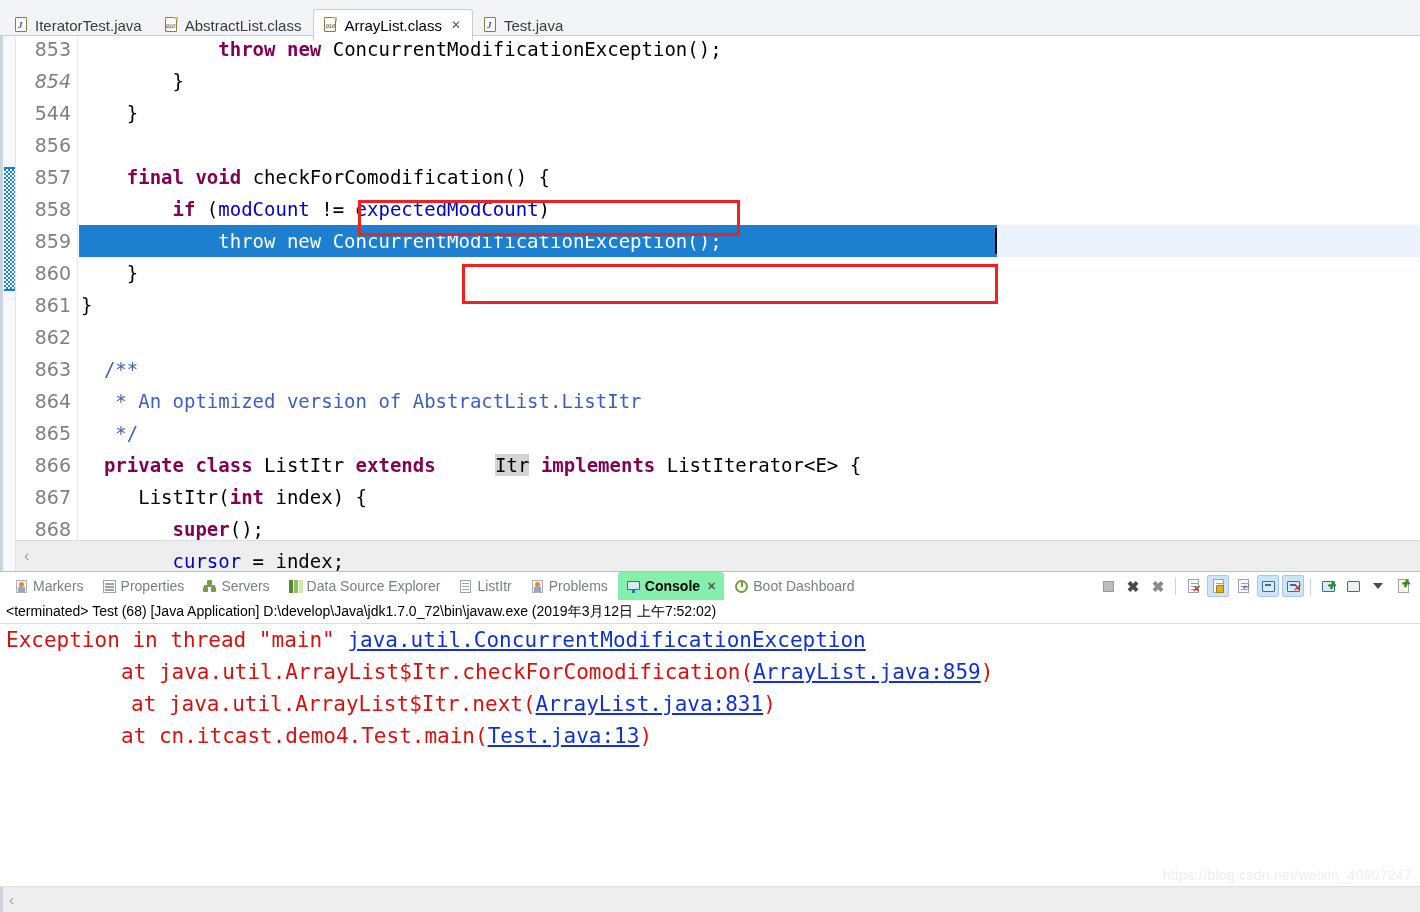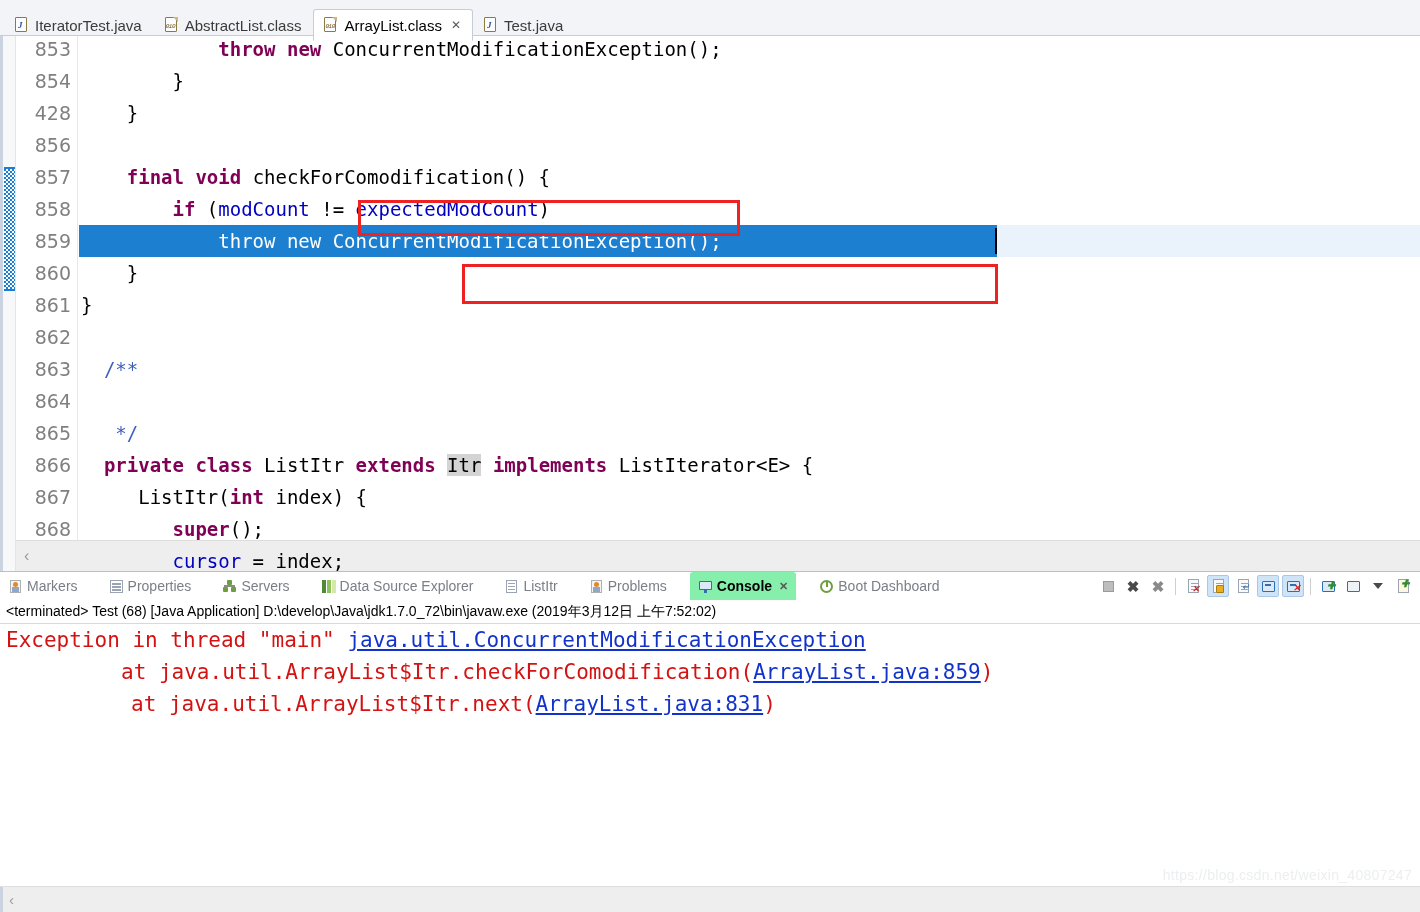--- a/index.html
+++ b/index.html
@@ -133,21 +133,21 @@
   .cmt { color: #3f5fbf; }
   .sel-line-bg {
     position: absolute; left: 0; top: 0; width: 1341px; height: 32px;
     background: #eaf2fb; z-index: 0;
   }
   .sel-box {
     position: absolute; top: 0; height: 32px;
     background: #1c7fd0; z-index: 1;
   }
   .sel-txt { color: #ffffff; }
-  .occ-hl { background: #d4d4d4; }
+  .occ-hl { background: #d4d4d4; margin-left: 48px; }
   .caret {
     position: absolute; top: 3px; width: 2px; height: 26px;
     background: #000000; z-index: 4;
   }
   
   .redbox {
     position: absolute; border: 3px solid #ee2222; z-index: 5;
     pointer-events: none; background: transparent;
   }
   
@@ -167,21 +167,21 @@
     position: absolute; left: 0; top: 571px;
     width: 1420px; height: 341px;
     background: #ffffff;
     border-top: 1px solid #b8c0cc;
   }
   .panel-tabs {
     position: absolute; left: 0; top: 0;
     width: 1420px; height: 28px;
     background: #ffffff;
   }
-  .ptabs-inner { display: flex; align-items: center; height: 28px; gap: 15px; }
+  .ptabs-inner { display: flex; align-items: center; height: 28px; padding-left: 6px; gap: 2px; }
   .ptab {
     display: flex; align-items: center; gap: 4px;
     height: 26px; padding: 0 8px;
     font-size: 14px; color: #7a7f87;
     white-space: nowrap;
   }
   .ptab.active {
     background: #86efac;
     color: #000000;
     border-radius: 3px 3px 0 0;
@@ -317,22 +317,22 @@
         </div>
       </div>
   </div>
 
   <div class="editor">
     <div class="annruler">
       <div class="ann-block" style="top:131px; height:124px;"></div>
     </div>
     <div class="gutter" id="gutter">
         <div class="gnum" style="top: -3px;">853</div>
-        <div class="gnum" style="top: 29px;">854</div>
-        <div class="gnum" style="top: 61px;">428</div>
+        <div class="gnum" style="top: 29px; font-style: italic;">854</div>
+        <div class="gnum" style="top: 61px;">544</div>
         <div class="gnum" style="top: 93px;">856</div>
         <div class="gnum" style="top: 125px;">857</div>
         <div class="gnum" style="top: 157px;">858</div>
         <div class="gnum" style="top: 189px;">859</div>
         <div class="gnum" style="top: 221px;">860</div>
         <div class="gnum" style="top: 253px;">861</div>
         <div class="gnum" style="top: 285px;">862</div>
         <div class="gnum" style="top: 317px;">863</div>
         <div class="gnum" style="top: 349px;">864</div>
         <div class="gnum" style="top: 381px;">865</div>
@@ -346,20 +346,21 @@
         <div class="cline" style="top: 29px;"><span class="txt">        }</span></div>
         <div class="cline" style="top: 61px;"><span class="txt">    }</span></div>
         <div class="cline" style="top: 93px;"><span class="txt"></span></div>
         <div class="cline" style="top: 125px;"><span class="txt">    <span class="kw">final</span> <span class="kw">void</span> checkForComodification() {</span></div>
         <div class="cline" style="top: 157px;"><span class="txt">        <span class="kw">if</span> (<span class="fld">modCount</span> != <span class="fld">expectedModCount</span>)</span></div>
         <div class="cline" style="top: 189px;"><div class="sel-line-bg"></div><div class="sel-box" style="left: 0px; width: 918px;"></div><div class="caret" style="left: 916px;"></div><span class="txt sel-txt">            throw new ConcurrentModificationException();</span></div>
         <div class="cline" style="top: 221px;"><span class="txt">    }</span></div>
         <div class="cline" style="top: 253px;"><span class="txt">}</span></div>
         <div class="cline" style="top: 285px;"><span class="txt"></span></div>
         <div class="cline" style="top: 317px;"><span class="txt"><span class="cmt">  /**</span></span></div>
+        <div class="cline" style="top: 349px;"><span class="txt"><span class="cmt">   * An optimized version of AbstractList.ListItr</span></span></div>
         <div class="cline" style="top: 381px;"><span class="txt"><span class="cmt">   */</span></span></div>
         <div class="cline" style="top: 413px;"><span class="txt">  <span class="kw">private</span> <span class="kw">class</span> ListItr <span class="kw">extends</span> <span class="occ-hl">Itr</span> <span class="kw">implements</span> ListIterator&lt;E&gt; {</span></div>
         <div class="cline" style="top: 445px;"><span class="txt">     ListItr(<span class="kw">int</span> index) {</span></div>
         <div class="cline" style="top: 477px;"><span class="txt">        <span class="kw">super</span>();</span></div>
         <div class="cline" style="top: 509px;"><span class="txt">        <span class="fld">cursor</span> = index;</span></div>
       </div>
 
     <div class="redbox" style="left:358px; top:164px; width:382px; height:36px;"></div>
     <div class="redbox" style="left:462px; top:228px; width:536px; height:40px;"></div>
 
@@ -503,20 +504,21 @@
         </div>
       </div>
     </div>
 
     <div class="console-body">
       <div class="cons-head">&lt;terminated&gt; Test (68) [Java Application] D:\develop\Java\jdk1.7.0_72\bin\javaw.exe (2019年3月12日 上午7:52:02)</div>
       <div id="stack-trace">
           <div class="trace-line"><span>Exception in thread "main" </span><span class="lnk">java.util.ConcurrentModificationException</span></div>
           <div class="trace-line" style="padding-left: 121px;"><span>at java.util.ArrayList$Itr.checkForComodification(</span><span class="lnk">ArrayList.java:859</span><span>)</span></div>
           <div class="trace-line" style="padding-left: 121px; margin-left: 10px;"><span>at java.util.ArrayList$Itr.next(</span><span class="lnk">ArrayList.java:831</span><span>)</span></div>
+          <div class="trace-line" style="padding-left: 121px;"><span>at cn.itcast.demo4.Test.main(</span><span class="lnk">Test.java:13</span><span>)</span></div>
         </div>
     </div>
 
     <div class="watermark">https://blog.csdn.net/weixin_40807247</div>
 
     <div class="panel-hscroll">
       <span class="lrail"></span>
       <span class="arrow">‹</span>
     </div>
   </div>

